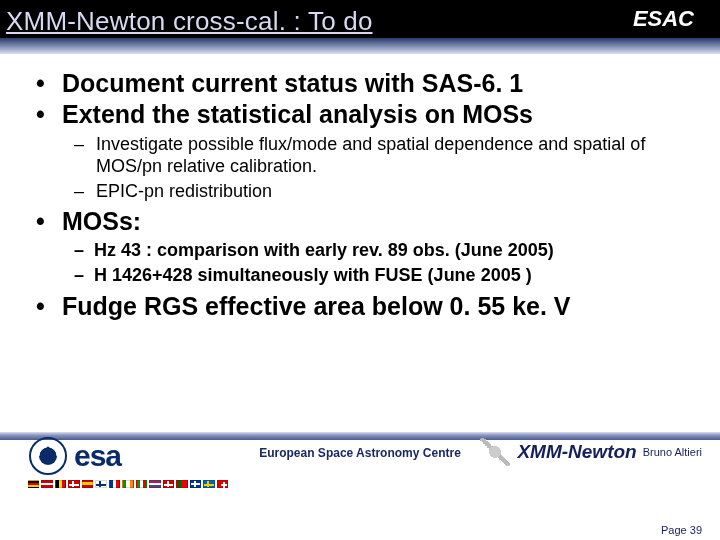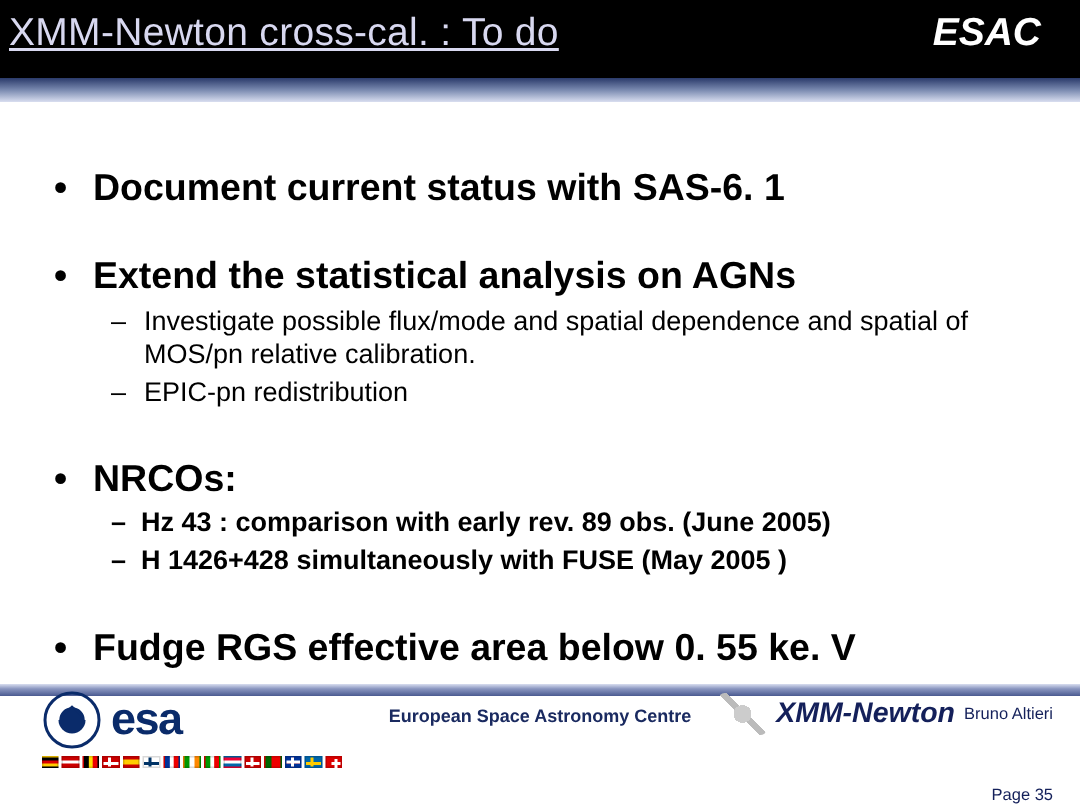--- a/index.html
+++ b/index.html
@@ -6,21 +6,21 @@
   body {
     width: 720px;
     height: 540px;
     background: #fff;
     font-family: "Comic Sans MS", cursive, sans-serif;
     position: relative;
     overflow: hidden;
   }
   .title-bar {
     position: relative;
-    height: 68px;
+    height: 54px;
     background: #000;
   }
   .title-bar::after {
     content: "";
     position: absolute;
     left: 0; right: 0; bottom: 0;
     height: 16px;
     background: linear-gradient(to bottom, #2a3a6a 0%, #7a8ab0 50%, #d9def0 100%);
   }
   .title {
@@ -35,38 +35,38 @@
     z-index: 2;
   }
   .esac {
     position: absolute;
     right: 26px;
     top: 6px;
     color: #fff;
     font-family: Arial, sans-serif;
     font-weight: bold;
     font-style: italic;
-    font-size: 26px;
+    font-size: 22px;
     z-index: 2;
   }
   .content {
     padding: 14px 26px 0 30px;
     color: #000;
   }
-  .b1 { font-size: 25px; font-weight: bold; margin-left: 6px; position: relative; padding-left: 26px; line-height: 1.25; margin-top: 28px; }
+  .b1 { font-size: 25px; font-weight: bold; margin-left: 6px; position: relative; padding-left: 26px; line-height: 1.25; }
   .b1::before { content: "\2022"; position: absolute; left: 0; top: 0; font-size: 25px; }
   .b2 { font-size: 18px; margin-left: 44px; position: relative; padding-left: 22px; line-height: 1.25; margin-top: 2px; }
   .b2::before { content: "\2013"; position: absolute; left: 0; top: 0; }
   .b2s { font-size: 18px; margin-left: 44px; position: relative; padding-left: 20px; line-height: 1.28; margin-top: 2px; font-weight: bold; }
   .b2s::before { content: "\2013"; position: absolute; left: 0; top: 0; }
   .sp { height: 4px; }
   .footer {
     position: absolute;
     left: 0; right: 0; bottom: 0;
-    height: 84px;
+    height: 108px;
   }
   .footer-bar {
     position: absolute;
     left: 0; right: 0; top: 0;
     height: 8px;
     background: linear-gradient(to bottom, #d9def0 0%, #8a96c0 40%, #4a5a90 100%);
   }
   .esa-block {
     position: absolute;
     left: 28px; top: 4px;
@@ -162,27 +162,27 @@
 </head>
 <body>
 
 <div class="title-bar">
   <div class="title">XMM-Newton cross-cal. : To do</div>
   <div class="esac">ESAC</div>
 </div>
 
 <div class="content">
   <div class="b1">Document current status with SAS-6. 1</div>
-  <div class="b1">Extend the statistical analysis on AGNs</div>
+  <div class="b1">Extend the statistical analysis on MOSs</div>
   <div class="b2">Investigate possible flux/mode and spatial dependence and spatial of MOS/pn relative calibration.</div>
   <div class="b2">EPIC-pn redistribution</div>
   <div class="sp"></div>
-  <div class="b1">NRCOs:</div>
+  <div class="b1">MOSs:</div>
   <div class="b2s">Hz 43 : comparison with early rev. 89 obs. (June 2005)</div>
-  <div class="b2s">H 1426+428 simultaneously with FUSE (May 2005 )</div>
+  <div class="b2s">H 1426+428 simultaneously with FUSE (June 2005 )</div>
   <div class="sp"></div>
   <div class="b1">Fudge RGS effective area below 0. 55 ke. V</div>
 </div>
 
 <div class="footer">
   <div class="footer-bar"></div>
 
   <div class="esa-block">
     <div class="esa-logo">
       <svg width="40" height="40" viewBox="0 0 40 40">
@@ -215,14 +215,14 @@
   <div class="centre">European Space Astronomy Centre</div>
 
   <div class="xmm-block">
     <div class="xmm-line1">
       <div class="xmm-sat"></div>
       <span class="xmm-name">XMM-Newton</span>
       <span class="author">Bruno Altieri</span>
     </div>
   </div>
 
-  <div class="pagenum">Page 35</div>
+  <div class="pagenum">Page 39</div>
 </div>
 
 </body></html>

